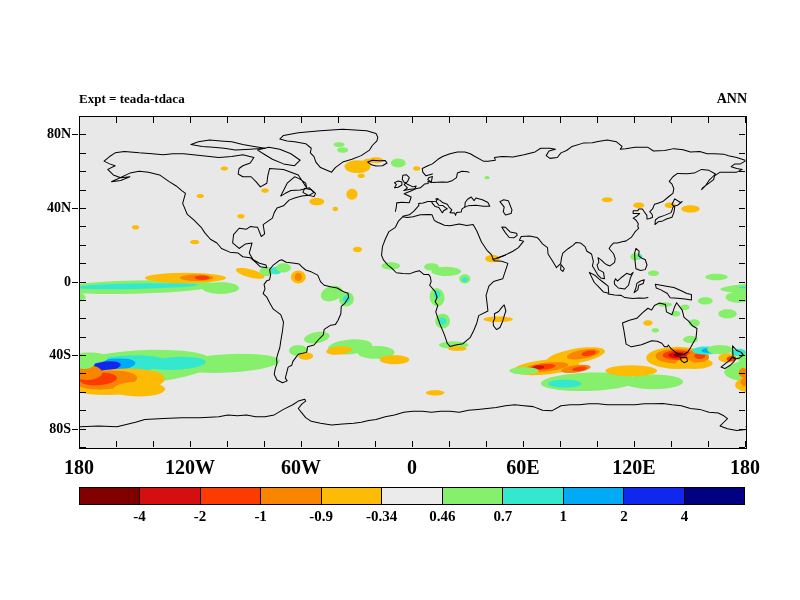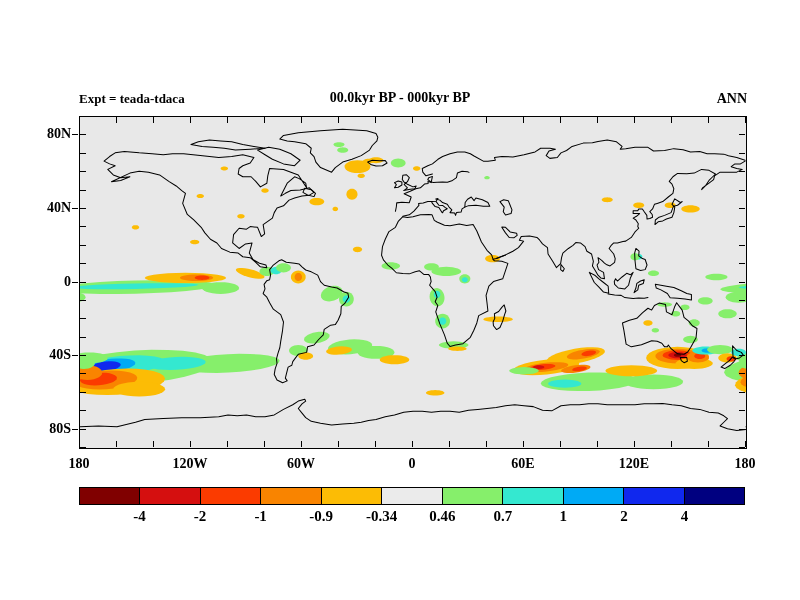--- a/index.html
+++ b/index.html
@@ -76,21 +76,21 @@
   
   .tick {
     position: absolute;
     background: #000;
   }
   .xtick { width: 1px; height: 6px; }
   .ytick { height: 1px; width: 6px; }
 
   .xlab {
     position: absolute;
-    font-size: 14px;
+    font-size: 20px;
     font-weight: bold;
     font-family: "Liberation Serif", serif;
     color: #000;
     transform: translateX(-50%);
     white-space: nowrap;
   }
   .ylab {
     position: absolute;
     font-size: 14px;
     font-weight: bold;
@@ -129,21 +129,20 @@
     transform: translateX(-50%);
     white-space: nowrap;
     top: 508px;
   }
 </style>
 </head>
 <body>
 
 <div id="root">
 
-  <div class="subtitle">00.0kyr BP - 000kyr BP</div>
   <div class="expt-label">Expt = teada-tdaca</div>
   <div class="season-label">ANN</div>
 
   <div id="plot">
     <svg id="mapsvg" width="666" height="331" viewBox="-180 -90 360 180" preserveAspectRatio="none">
       <g id="layer-fill">
           <path d="M-108.10,43.07 L-109.29,41.15 L-112.52,39.46 L-117.63,38.11 L-124.37,37.15 L-132.39,36.64 L-141.29,36.60 L-150.63,37.02 L-159.94,37.90 L-168.74,39.18 L-176.61,40.81 L-183.15,42.69 L-188.02,44.74 L-190.99,46.86 L-191.90,48.93 L-190.71,50.85 L-187.48,52.54 L-182.37,53.89 L-175.63,54.85 L-167.61,55.36 L-158.71,55.40 L-149.37,54.98 L-140.06,54.10 L-131.26,52.82 L-123.39,51.19 L-116.85,49.31 L-111.98,47.26 L-109.01,45.14 Z" fill="#86ef6b" stroke="none"></path>
           <path d="M251.90,43.07 L250.71,41.15 L247.48,39.46 L242.37,38.11 L235.63,37.15 L227.61,36.64 L218.71,36.60 L209.37,37.02 L200.06,37.90 L191.26,39.18 L183.39,40.81 L176.85,42.69 L171.98,44.74 L169.01,46.86 L168.10,48.93 L169.29,50.85 L172.52,52.54 L177.63,53.89 L184.37,54.85 L192.39,55.36 L201.29,55.40 L210.63,54.98 L219.94,54.10 L228.74,52.82 L236.61,51.19 L243.15,49.31 L248.02,47.26 L250.99,45.14 Z" fill="#86ef6b" stroke="none"></path>
           <path d="M-468.10,43.07 L-469.29,41.15 L-472.52,39.46 L-477.63,38.11 L-484.37,37.15 L-492.39,36.64 L-501.29,36.60 L-510.63,37.02 L-519.94,37.90 L-528.74,39.18 L-536.61,40.81 L-543.15,42.69 L-548.02,44.74 L-550.99,46.86 L-551.90,48.93 L-550.71,50.85 L-547.48,52.54 L-542.37,53.89 L-535.63,54.85 L-527.61,55.36 L-518.71,55.40 L-509.37,54.98 L-500.06,54.10 L-491.26,52.82 L-483.39,51.19 L-476.85,49.31 L-471.98,47.26 L-469.01,45.14 Z" fill="#86ef6b" stroke="none"></path>
           <path d="M-72.04,42.53 L-72.80,41.46 L-74.92,40.51 L-78.30,39.74 L-82.77,39.18 L-88.10,38.87 L-94.03,38.81 L-100.26,39.01 L-106.48,39.46 L-112.37,40.14 L-117.64,41.01 L-122.02,42.03 L-125.31,43.15 L-127.32,44.32 L-127.96,45.47 L-127.20,46.54 L-125.08,47.49 L-121.70,48.26 L-117.23,48.82 L-111.90,49.13 L-105.97,49.19 L-99.74,48.99 L-93.52,48.54 L-87.63,47.86 L-82.36,46.99 L-77.98,45.97 L-74.69,44.85 L-72.68,43.68 Z" fill="#86ef6b" stroke="none"></path>

